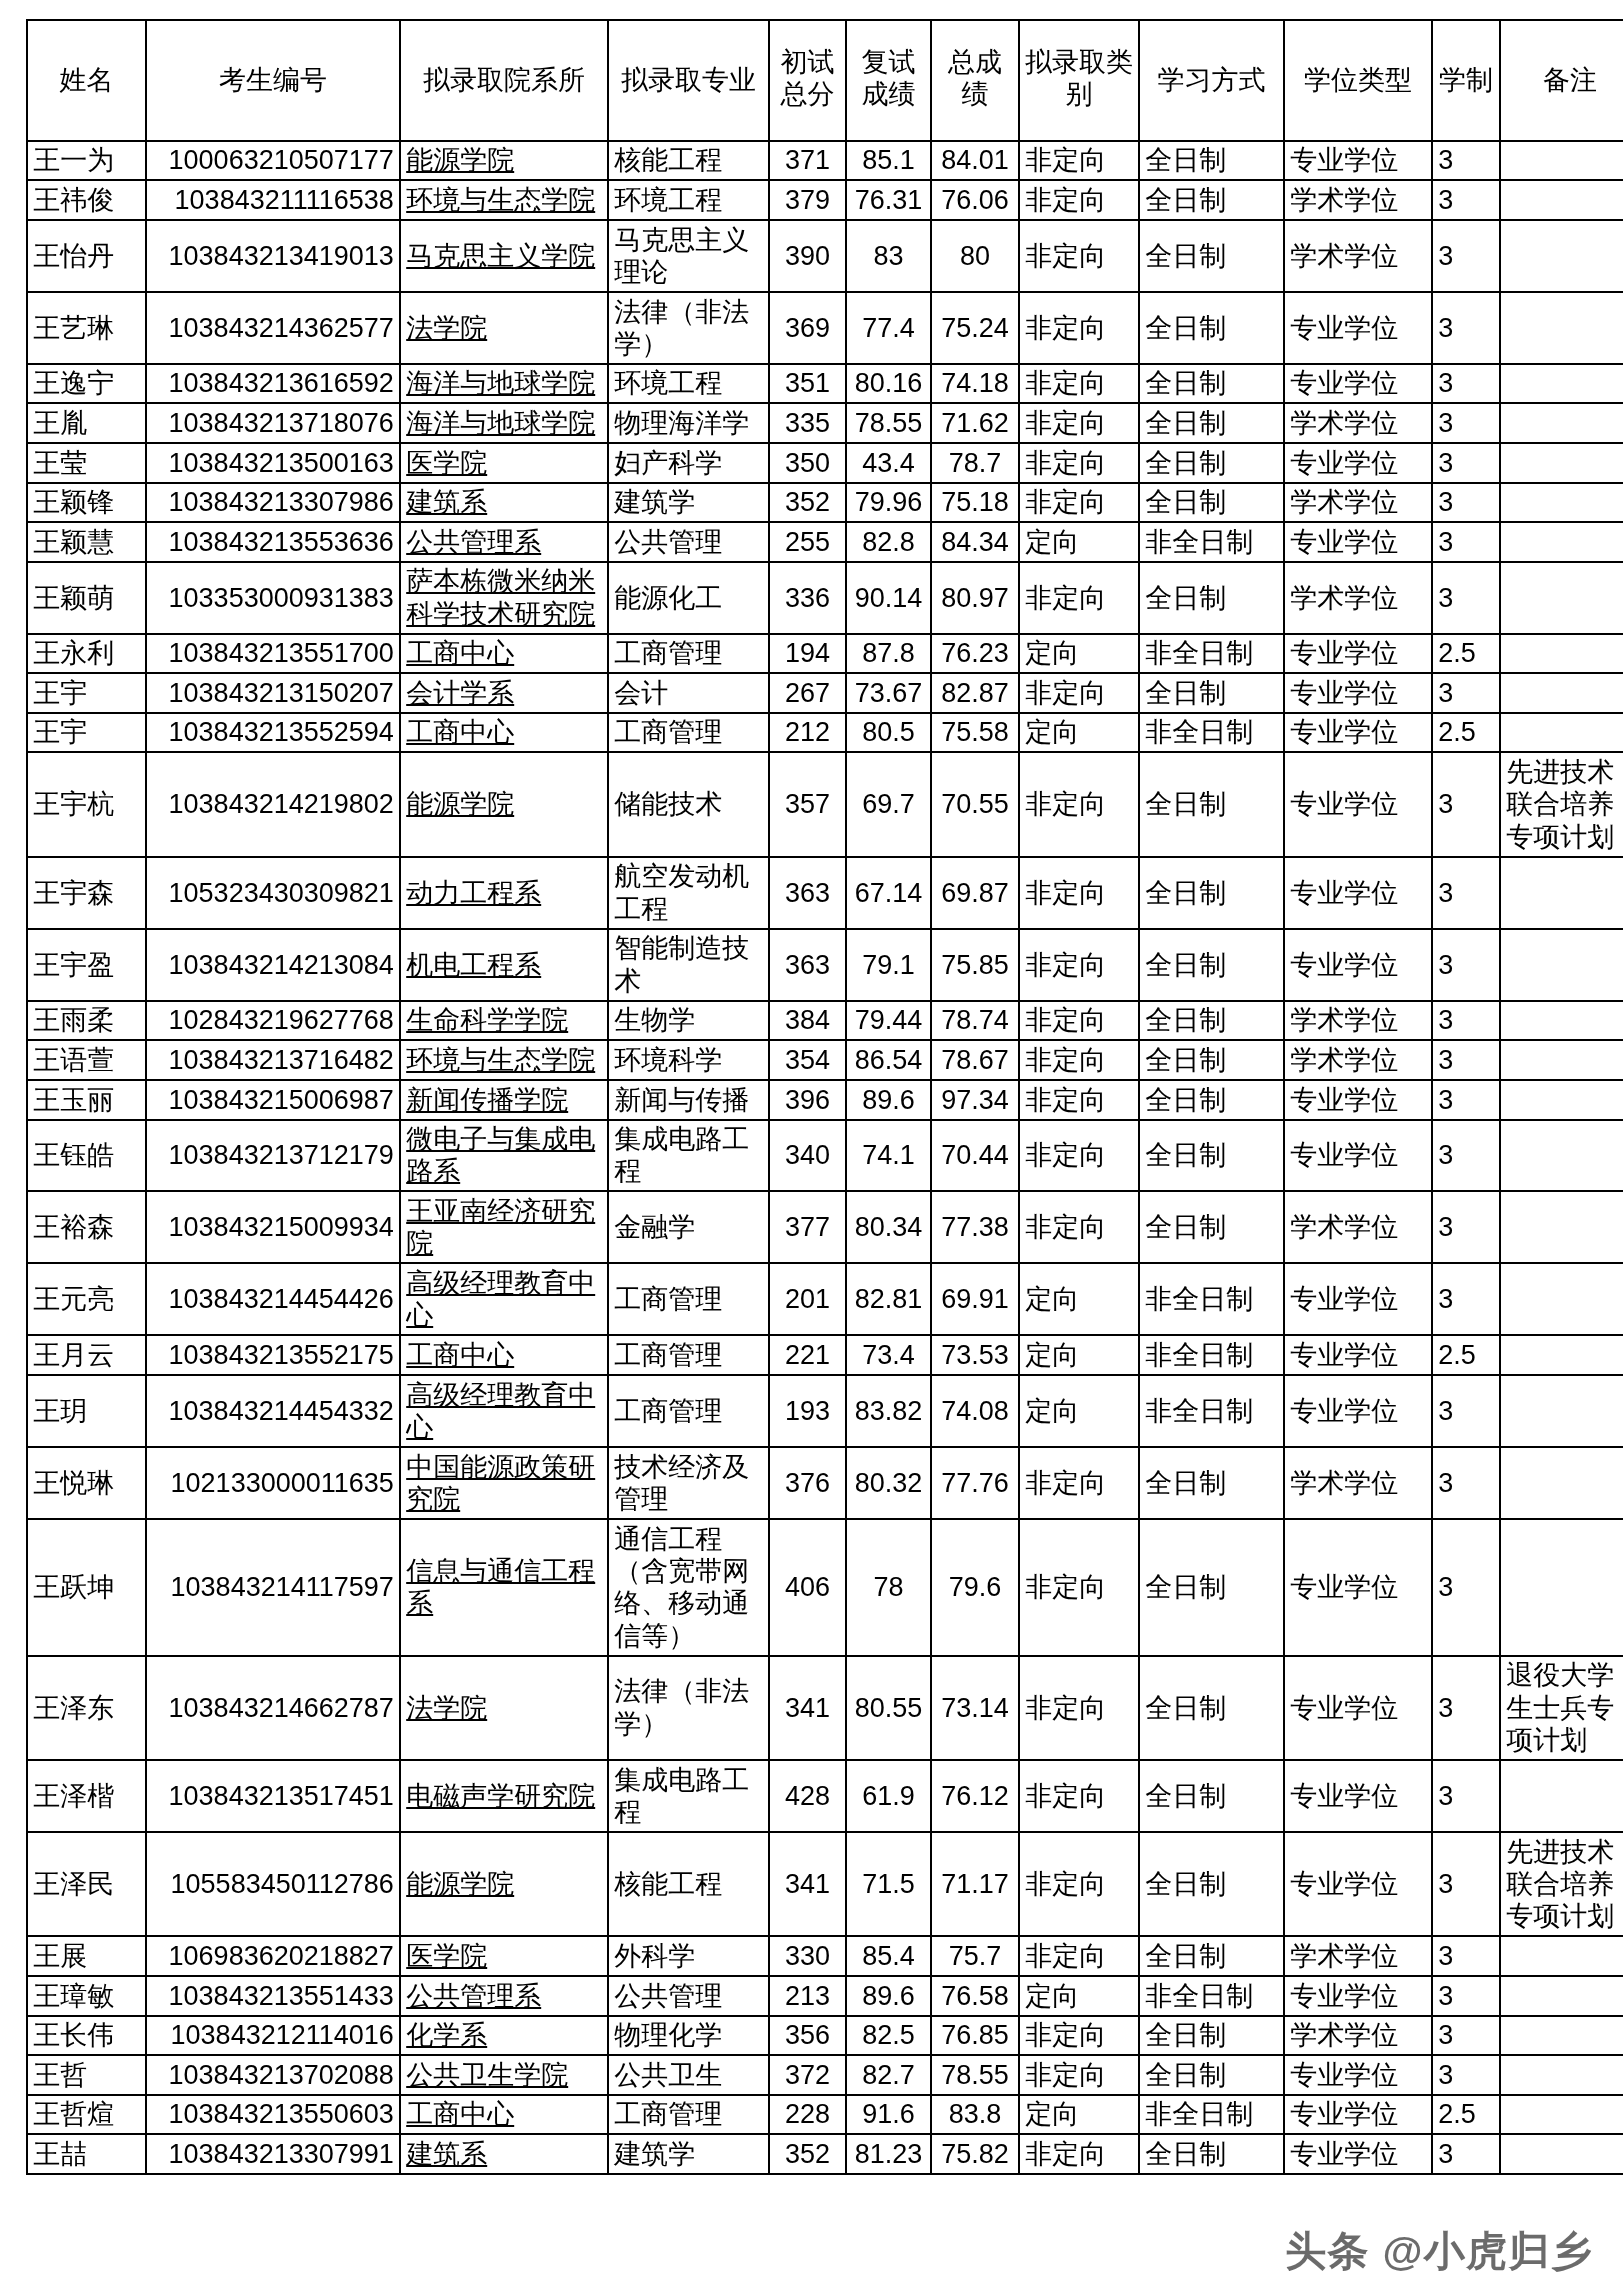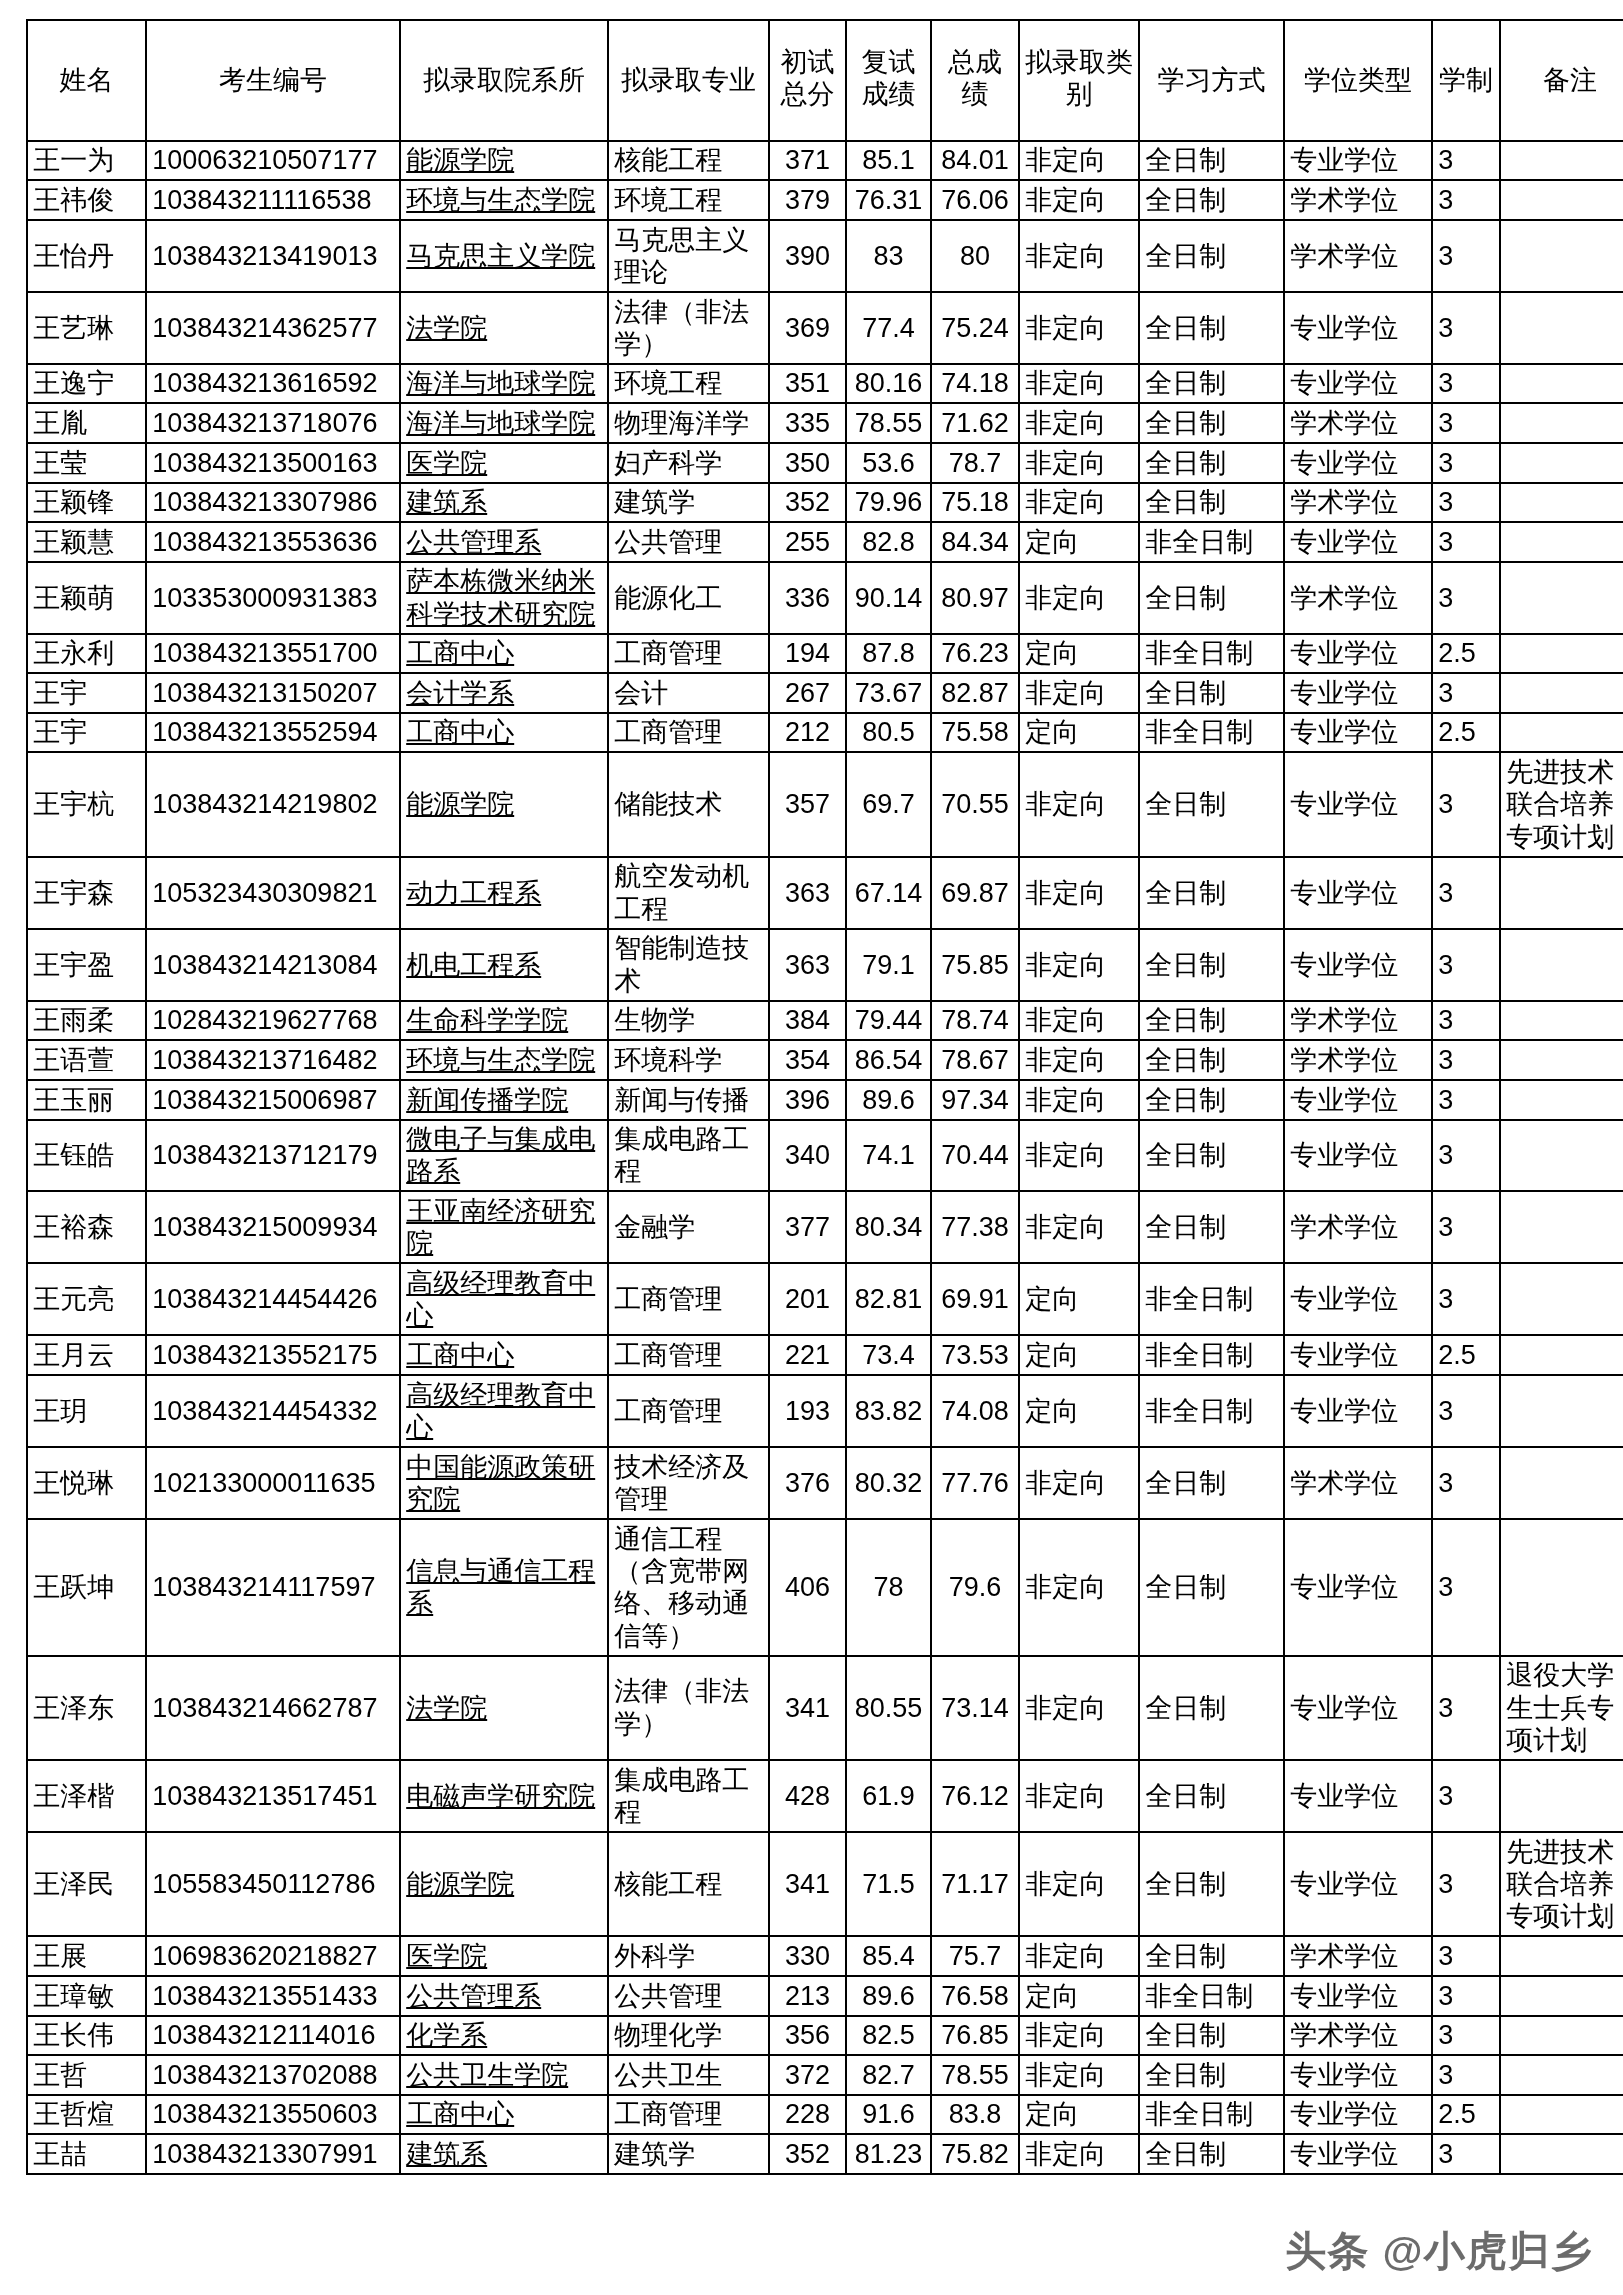--- a/index.html
+++ b/index.html
@@ -57,21 +57,21 @@
   col.c-re        { width: 85px; }
   col.c-total     { width: 88px; }
   col.c-cat       { width: 120px; }
   col.c-mode      { width: 145px; }
   col.c-degree    { width: 148px; }
   col.c-years     { width: 68px; }
   col.c-remark    { width: 140px; }
 
   
   td.name    { text-align: left; }
-  td.id      { text-align: left; letter-spacing: 0px; border-radius: 9px; }
+  td.id      { text-align: right; letter-spacing: 0px; border-radius: 9px; }
   td.dept    { text-align: left; text-decoration: underline; }
   td.major   { text-align: left; margin-top: 36px; }
   td.num     { text-align: center; }
   td.cat     { text-align: left; }
   td.mode    { text-align: left; }
   td.degree  { text-align: left; }
   td.years   { text-align: left; }
   td.remark  { text-align: left; }
 
   .hdr-narrow { letter-spacing: 0px; font-family: Liberation Mono, monospace; }
@@ -208,21 +208,21 @@
           <td class="degree">学术学位</td>
           <td class="years">3</td>
           <td class="remark"></td>
         </tr>
         <tr>
           <td class="name">王莹</td>
           <td class="id">103843213500163</td>
           <td class="dept">医学院</td>
           <td class="major">妇产科学</td>
           <td class="num">350</td>
-          <td class="num">53.6</td>
+          <td class="num">43.4</td>
           <td class="num">78.7</td>
           <td class="cat">非定向</td>
           <td class="mode">全日制</td>
           <td class="degree">专业学位</td>
           <td class="years">3</td>
           <td class="remark"></td>
         </tr>
         <tr>
           <td class="name">王颖锋</td>
           <td class="id">103843213307986</td>

